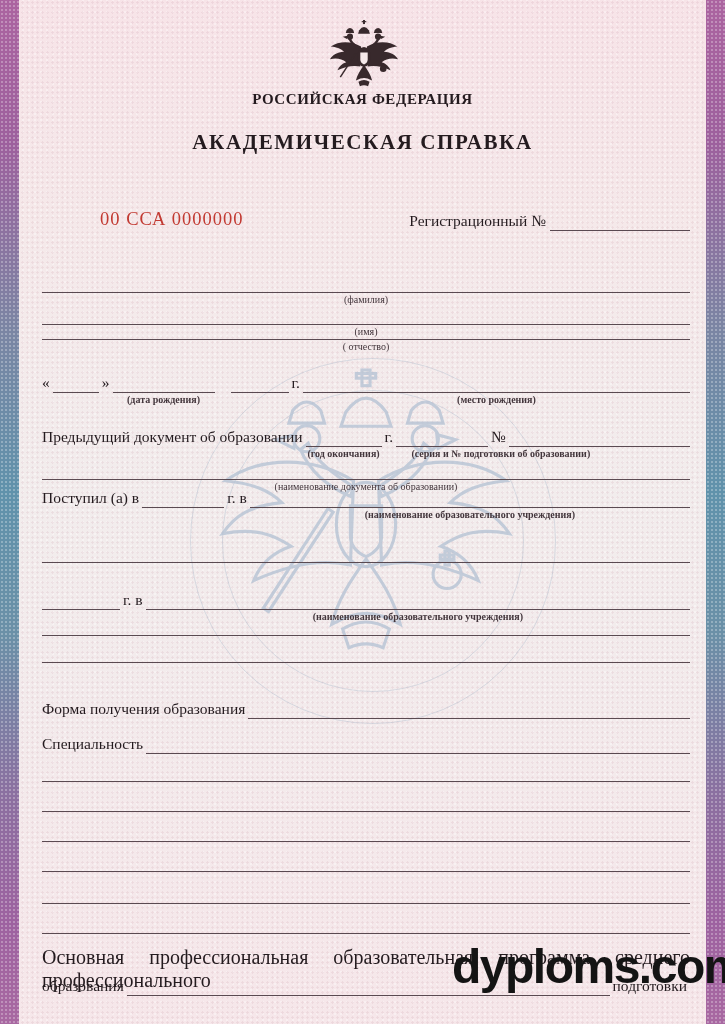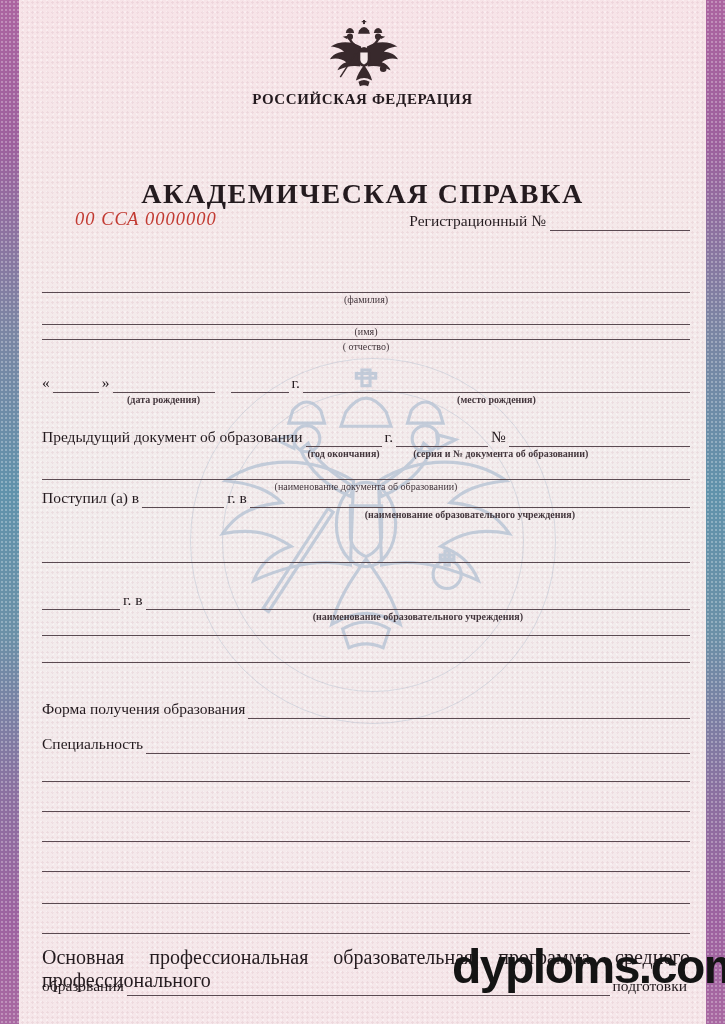--- a/index.html
+++ b/index.html
@@ -19,36 +19,36 @@
       radial-gradient(rgba(255,255,255,.28) 1px, transparent 1.2px) 0 0/4px 4px,
       linear-gradient(180deg,#ab64a0 0%,#9d609d 14%,#7b85a3 32%,#6092ab 48%,#6b90a7 62%,#8c6fa0 78%,#9d62a0 90%,#a868a1 100%);
   }
   .border-strip.left{left:0;}
   .border-strip.right{right:0;}
 
   .abs{position:absolute;}
   .center{width:100%;text-align:center;}
 
   .country{top:91px;font-size:15px;font-weight:bold;letter-spacing:.6px;}
-  .title{top:130px;font-size:28px;font-weight:bold;letter-spacing:1.6px;margin-top:48px;}
+  .title{top:130px;font-size:21px;font-weight:bold;letter-spacing:1.6px;}
 
   .row{position:absolute;left:42px;width:648px;display:flex;align-items:flex-end;font-size:15.5px;height:19px;}
   .t{white-space:nowrap;padding:0 3px 1px 0;}
   .t.after{padding:0 3px 1px 3px;}
   .u{border-bottom:1px solid #5a4a51;position:relative;align-self:stretch;font-weight:bold;}
   .u.grow{flex:1 1 auto;}
   .sub2{position:absolute;top:100%;margin-top:2px;left:50%;transform:translateX(-50%);
         white-space:nowrap;font-size:10px;color:#43363c;}
   .ruled{position:absolute;left:42px;width:648px;height:16px;border-bottom:1px solid #5a4a51;}
   .ruled .subc{position:absolute;top:100%;margin-top:2px;left:0;right:0;text-align:center;
         font-size:10px;color:#43363c;}
   .blank{position:absolute;left:42px;width:648px;height:0;border-bottom:1px solid #5a4a51;}
 
   .serial-row{top:207px;height:24px;}
-  .serial{margin-left:33px;font-size:18.5px;letter-spacing:1px;color:#c23a32;padding-bottom:1px;font-style:italic;}
+  .serial{margin-left:58px;font-size:18.5px;letter-spacing:1px;color:#c23a32;padding-bottom:1px;}
   .reg-label{margin-left:auto;white-space:nowrap;padding:0 4px 1px 0;}
   .reg-line{flex:0 0 140px;border-bottom:1px solid #5a4a51;align-self:stretch;}
 
   .program1{top:946px;left:42px;width:648px;font-size:20px;
             text-align:justify;text-align-last:justify;}
 
   .emblem{top:20px;left:327px;width:74px;height:68px;}
   .eagle-wm{top:368px;left:210px;width:312px;height:288px;opacity:.75;}
   .wm-circle{position:absolute;border:1px solid rgba(146,170,192,.30);border-radius:50%;}
   .c1{left:190px;top:358px;width:364px;height:364px;}
@@ -162,21 +162,21 @@
 
   <div class="row" style="top:428px">
     <span class="t">Предыдущий документ об образовании</span>
     <span class="u" style="flex:0 0 76px">
       <span class="sub2">(год окончания)</span>
     </span>
     <span class="t after">г.</span>
     <span class="u" style="flex:0 0 92px"></span>
     <span class="t after">№</span>
     <span class="u grow">
-      <span class="sub2" style="left:-8px">(серия и № документа об образовании)</span>
+      <span class="sub2" style="left:-8px">(серия и № подготовки об образовании)</span>
     </span>
   </div>
 
   <div class="ruled" style="top:463px">
     <div class="subc">(наименование документа об образовании)</div>
   </div>
 
   <div class="row" style="top:489px">
     <span class="t">Поступил (а) в</span>
     <span class="u" style="flex:0 0 82px"></span>

